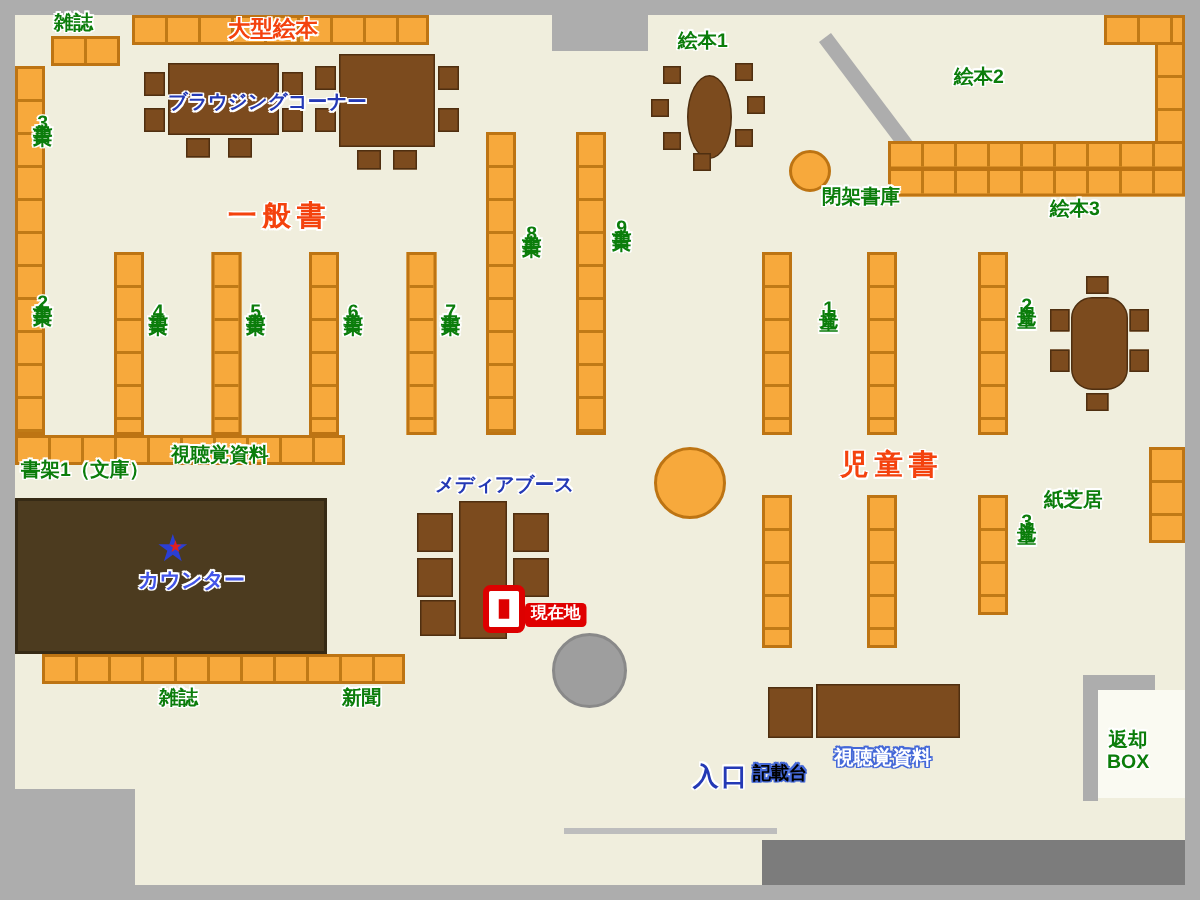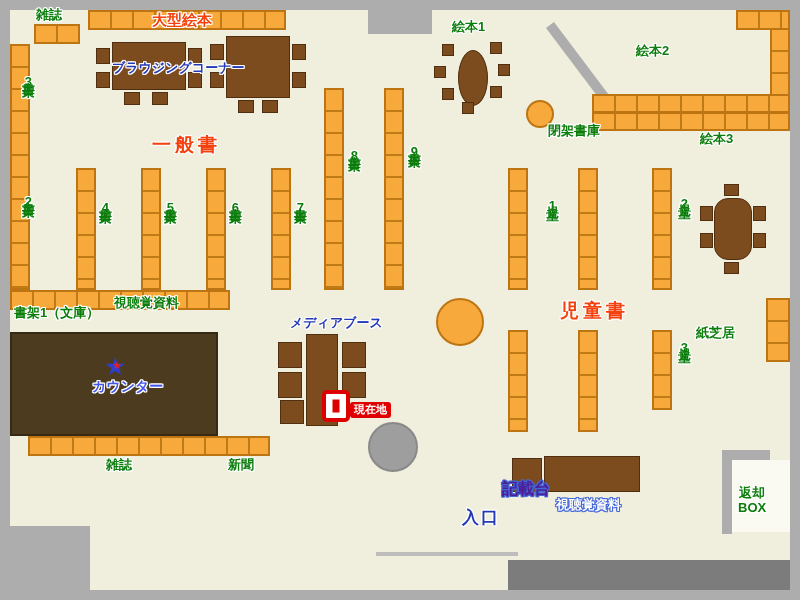--- a/index.html
+++ b/index.html
@@ -143,21 +143,21 @@
   <div class="lbl red ow big" style="left:560px;top:300px">児童書</div>
   <div class="lbl green ow v" style="left:676px;top:338px">児童3</div>
   <div class="lbl green ow" style="left:696px;top:326px">紙芝居</div>
   <div class="lbl green ow" style="left:14px;top:306px">書架1（文庫）</div>
   <div class="lbl green ow" style="left:114px;top:296px">視聴覚資料</div>
   <div class="lbl blue ow" style="left:92px;top:378px;font-size:14px">カウンター</div>
   <div class="lbl green ow" style="left:106px;top:458px">雑誌</div>
   <div class="lbl green ow" style="left:228px;top:458px">新聞</div>
   <div class="lbl navy ow" style="left:290px;top:316px">メディアブース</div>
   <div class="pill" style="left:350px;top:402px">現在地</div>
-  <div class="lbl ob" style="left:502px;top:480px;font-size:16px;color:#4c1d95">記載台</div>
+  <div class="lbl ob" style="left:502px;top:509px;font-size:12px;color:#000000">記載台</div>
   <div class="lbl ob" style="left:556px;top:498px;color:#fff">視聴覚資料</div>
   <div class="lbl navy ow" style="left:462px;top:508px;font-size:17px;letter-spacing:2px">入口</div>
   <div class="lbl green ow" style="left:738px;top:486px;text-align:center">
     <div>返却</div>
     <div>BOX</div>
   </div>
 
 </div>
 
 </body></html>

